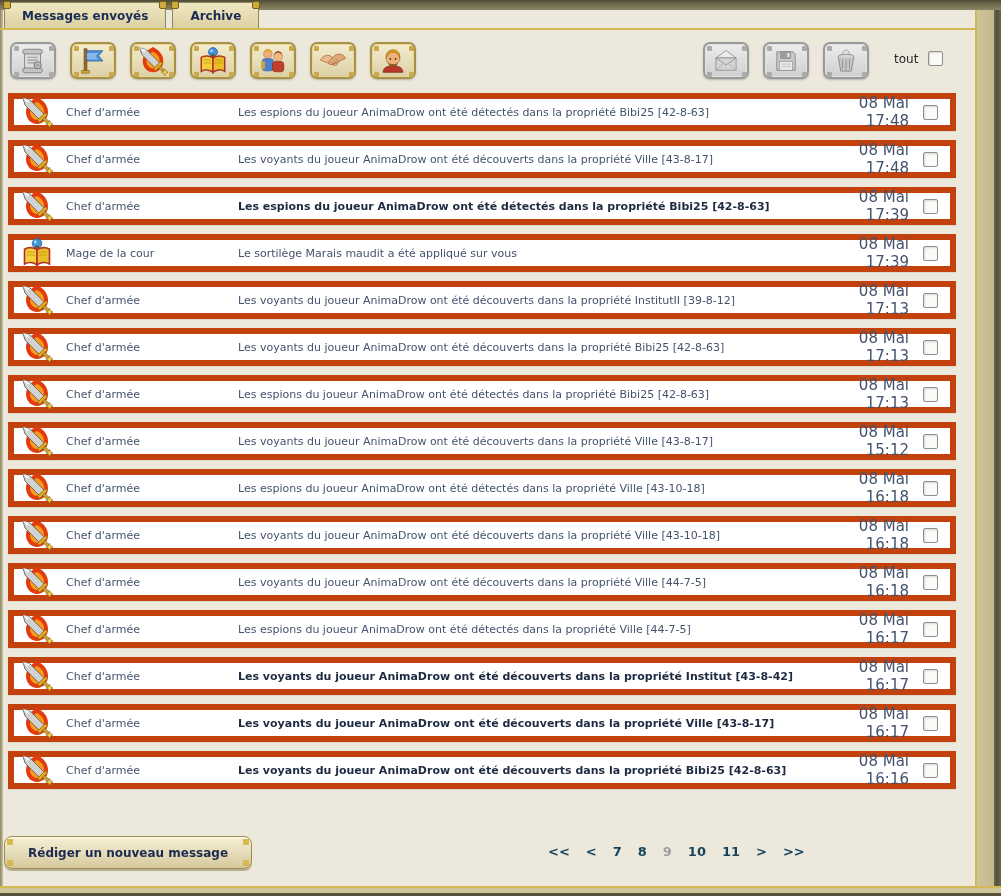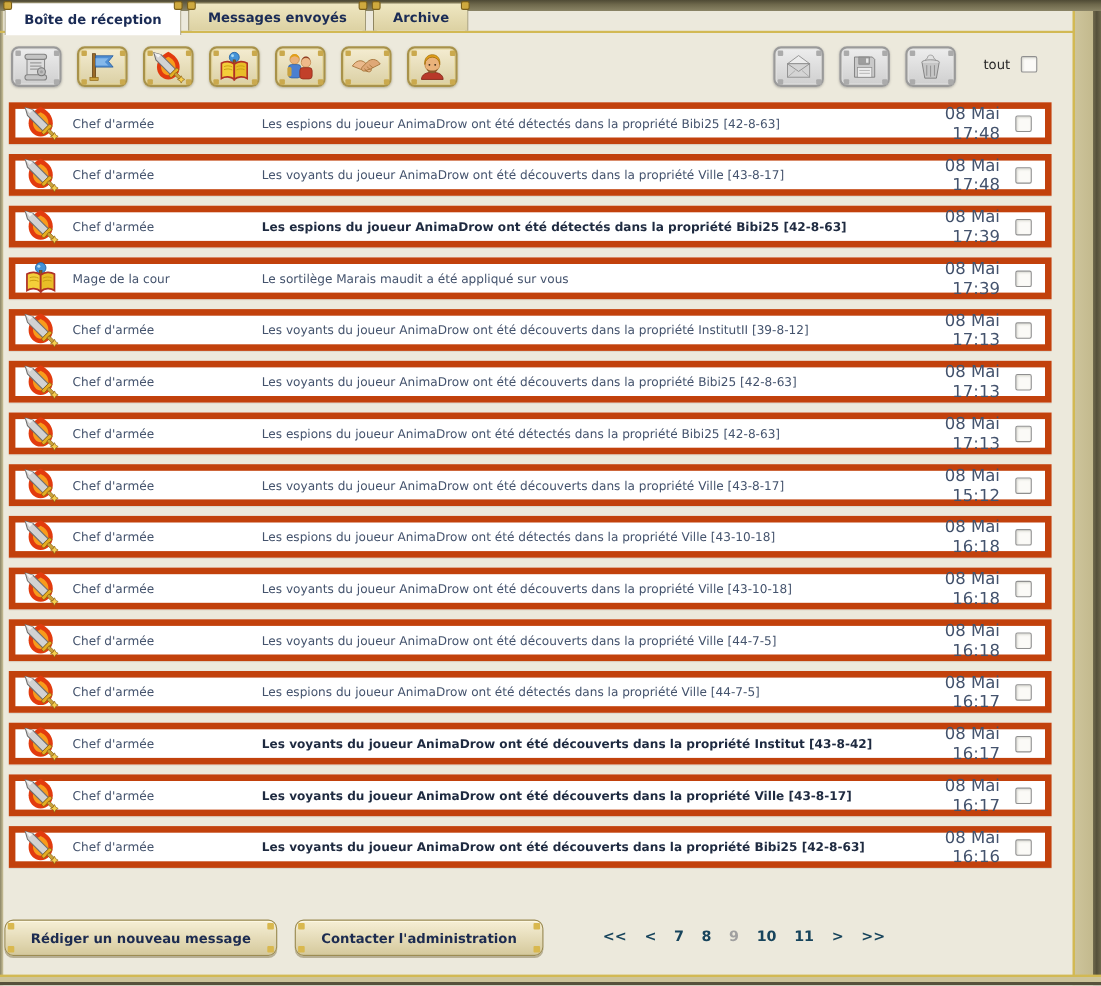--- a/index.html
+++ b/index.html
@@ -73,21 +73,20 @@
 <body>
 
 <div class="screen">
   <div class="frame-left"></div>
   <div class="frame-right"></div>
   <div class="frame-bottom"></div>
   <div class="frame-top"></div>
   <div class="gold-line-top"></div>
 
   <div class="tabbar">
-      <div class="tab active">Boîte de réception</div>
       <div class="tab">Messages envoyés</div>
       <div class="tab">Archive</div>
     </div>
 
   <div class="toolbar">
     <div class="filters">
         <button class="icon-btn gray">
           <span class="ic">
             <svg viewBox="0 0 32 32" width="30" height="30">
               <rect x="7" y="6" width="17" height="21" fill="#dcdcdc" stroke="#8a8a8a"></rect>
@@ -460,21 +459,20 @@
         </span>
         <span class="sender">Chef d'armée</span>
         <span class="subject">Les voyants du joueur AnimaDrow ont été découverts dans la propriété Bibi25 [42-8-63]</span>
         <span class="date">08 Mai 16:16</span>
         <input type="checkbox" class="cb" style="">
       </div>
     </div>
 
   <div class="footer">
     <button class="btn">Rédiger un nouveau message</button>
-    <button class="btn">Contacter l'administration</button>
   </div>
 
   <div class="pagination">
       <span class="pg">&lt;&lt;</span>
       <span class="pg">&lt;</span>
       <span class="pg">7</span>
       <span class="pg">8</span>
       <span class="pg current">9</span>
       <span class="pg">10</span>
       <span class="pg">11</span>

